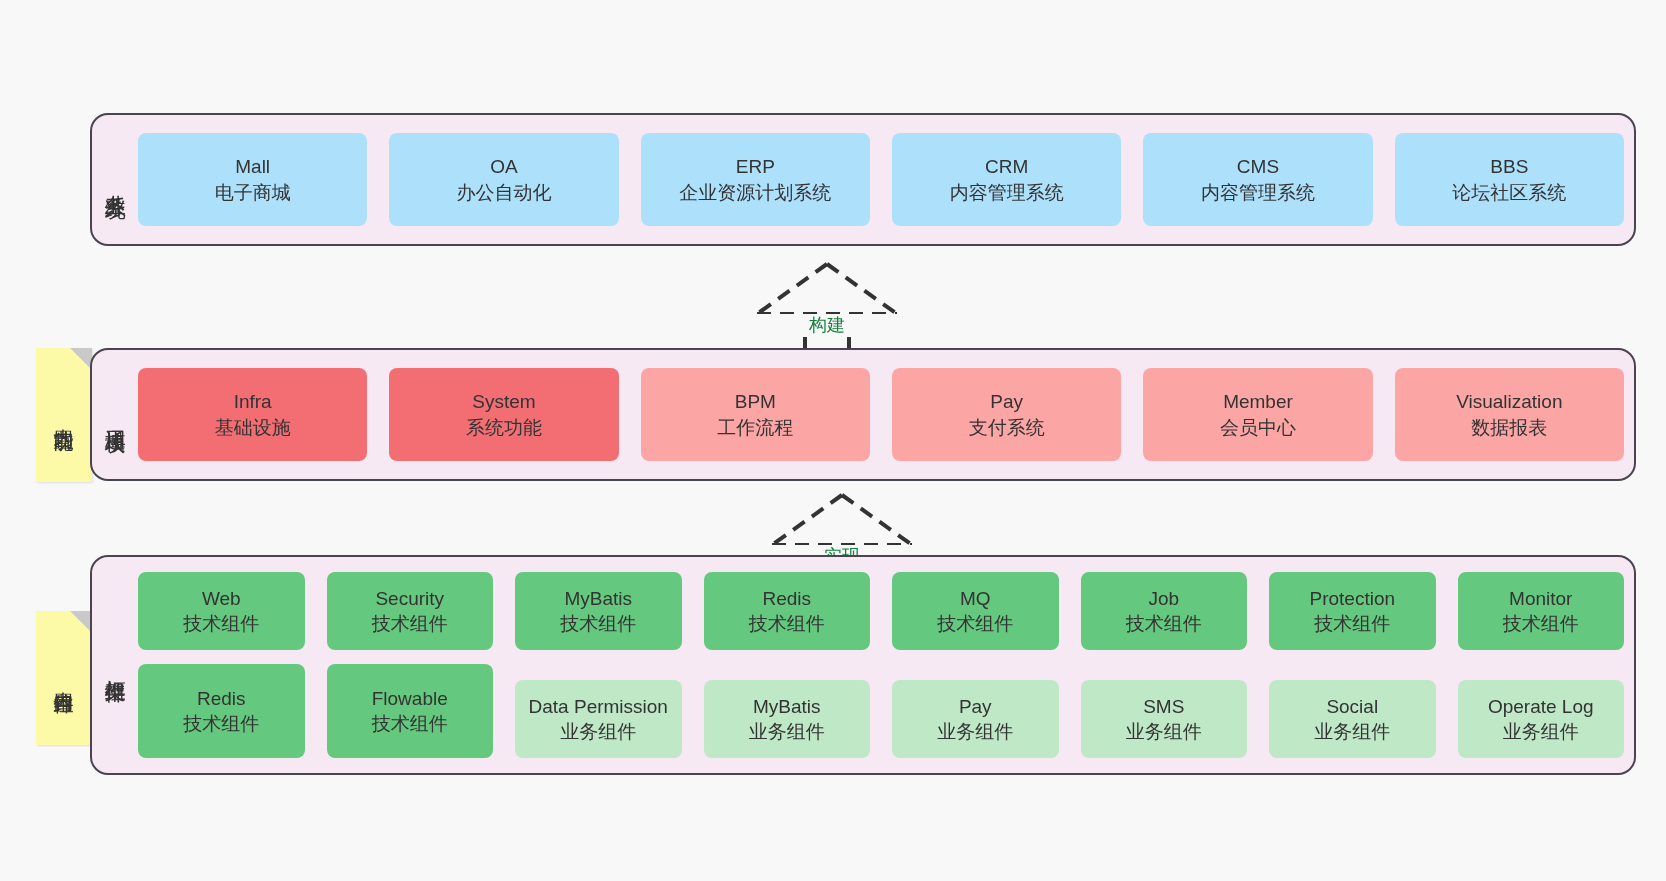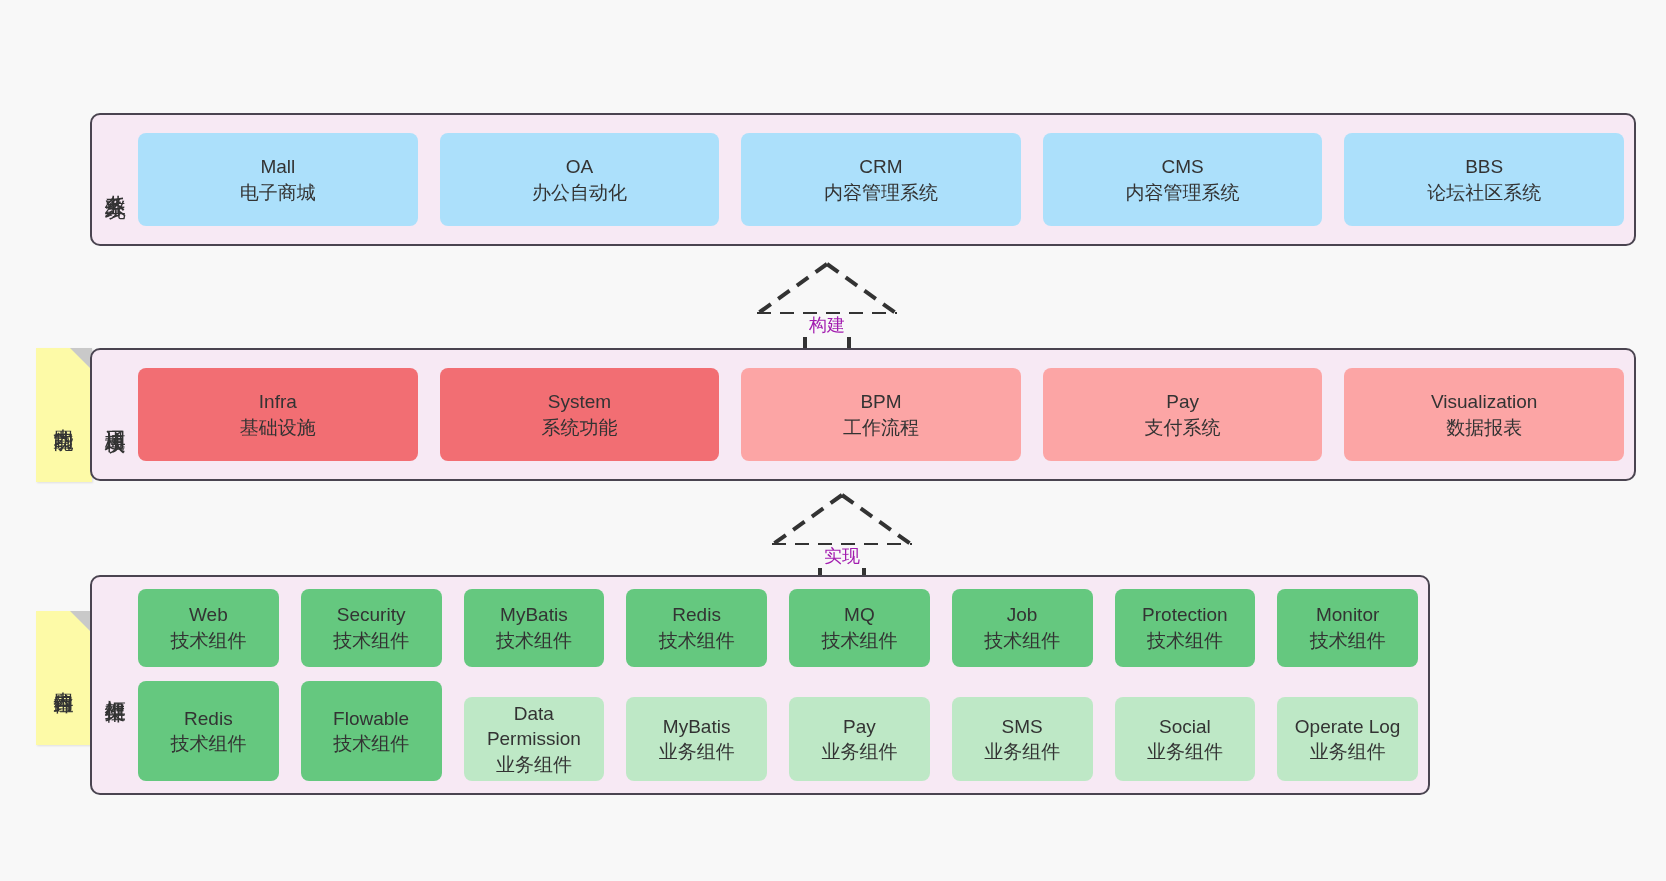--- a/index.html
+++ b/index.html
@@ -19,21 +19,21 @@
   .canvas {
     position: absolute;
     inset: 0;
   }
 
   
   .layer {
     position: absolute;
     background: #f7e9f4;
     border: 2px solid #4a4450;
-    border-radius: 10px;
+    border-radius: 18px;
     box-sizing: border-box;
     display: flex;
     align-items: stretch;
   }
 
   .layer-title {
     width: 46px;
     flex: 0 0 46px;
     display: flex;
     align-items: center;
@@ -81,21 +81,21 @@
 
   .c-blue        { background: #ace0fb; }
   .c-red         { background: #f26e73; }
   .c-pink        { background: #fca5a5; text-align: right; }
   .c-green       { background: #65c87f; }
   .c-lightgreen  { background: #bee8c6; margin-top: 16px; }
 
   
   #layer-business  { left: 90px;  top: 113px; width: 1546px; height: 133px; }
   #layer-modules   { left: 90px;  top: 348px; width: 1546px; height: 133px; }
-  #layer-framework { left: 90px;  top: 575px; width: 1340px; height: 220px; }
+  #layer-framework { left: 90px;  top: 555px; width: 1546px; height: 220px; }
 
   #layer-business .cells-grid,
   #layer-modules  .cells-grid { padding: 18px 10px 18px 0; }
   #layer-business .cell,
   #layer-modules  .cell { min-height: 72px; }
 
   #layer-framework .cells-grid { padding: 18px 10px 18px 0; gap: 14px; }
   #layer-framework .cell { min-height: 78px; }
 
   
@@ -135,21 +135,21 @@
     height: 96px;
   }
   .connector svg { display: block; }
   .connector-label {
     position: absolute;
     left: 0;
     right: 0;
     bottom: 16px;
     text-align: center;
     font-size: 18px;
-    color: #a21caf;
+    color: #15803d;
     background: #f8f8f8;
     line-height: 1;
     padding: 2px 0;
   }
   #connector-build     { left: 737px; top: 256px; }
   #connector-implement { left: 752px; top: 487px; }
 </style>
 </head>
 <body>
 
@@ -159,20 +159,24 @@
     <div class="layer-title">业务系统</div>
     <div class="cells-grid">
       <div class="cell-row">
         <div class="cell c-blue">
           <span class="l1">Mall</span>
           <span class="l2">电子商城</span>
         </div>
         <div class="cell c-blue">
           <span class="l1">OA</span>
           <span class="l2">办公自动化</span>
+        </div>
+        <div class="cell c-blue">
+          <span class="l1">ERP</span>
+          <span class="l2">企业资源计划系统</span>
         </div>
         <div class="cell c-blue">
           <span class="l1">CRM</span>
           <span class="l2">内容管理系统</span>
         </div>
         <div class="cell c-blue">
           <span class="l1">CMS</span>
           <span class="l2">内容管理系统</span>
         </div>
         <div class="cell c-blue">
@@ -210,20 +214,24 @@
         </div>
         <div class="cell c-pink">
           <span class="l1">BPM</span>
           <span class="l2">工作流程</span>
         </div>
         <div class="cell c-pink">
           <span class="l1">Pay</span>
           <span class="l2">支付系统</span>
         </div>
         <div class="cell c-pink">
+          <span class="l1">Member</span>
+          <span class="l2">会员中心</span>
+        </div>
+        <div class="cell c-pink">
           <span class="l1">Visualization</span>
           <span class="l2">数据报表</span>
         </div>
       </div>
     </div>
   </div>
 
   <div class="connector" id="connector-implement">
     <svg width="180" height="96" viewBox="0 0 180 96">
       <path d="M 90 8 L 160 58 M 90 8 L 20 58 M 20 58 L 160 58" fill="none" stroke="#333333" stroke-width="4" stroke-dasharray="14 9" stroke-linecap="butt"></path>

